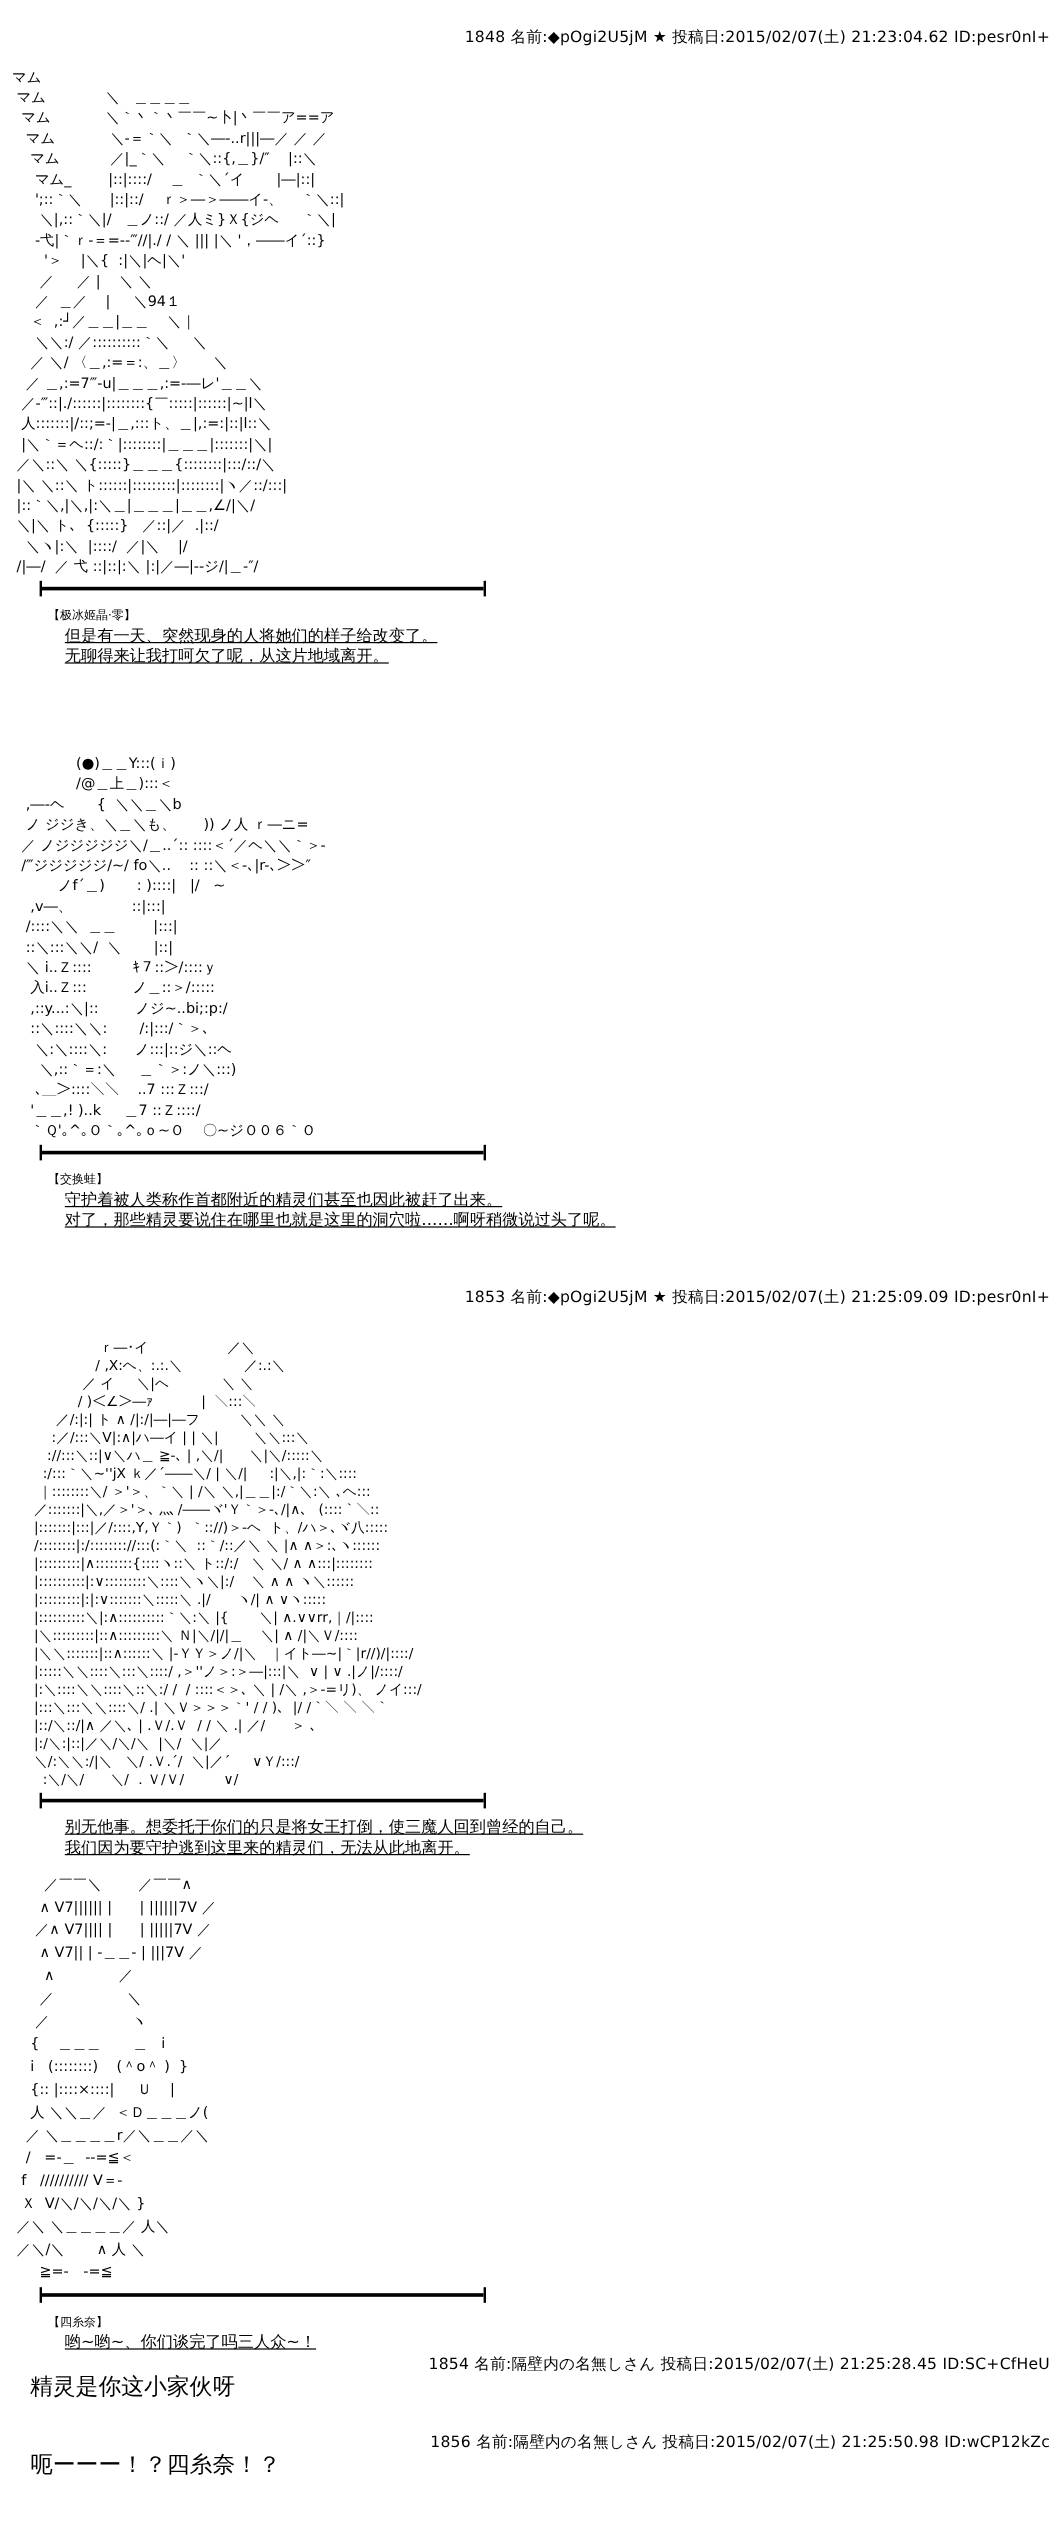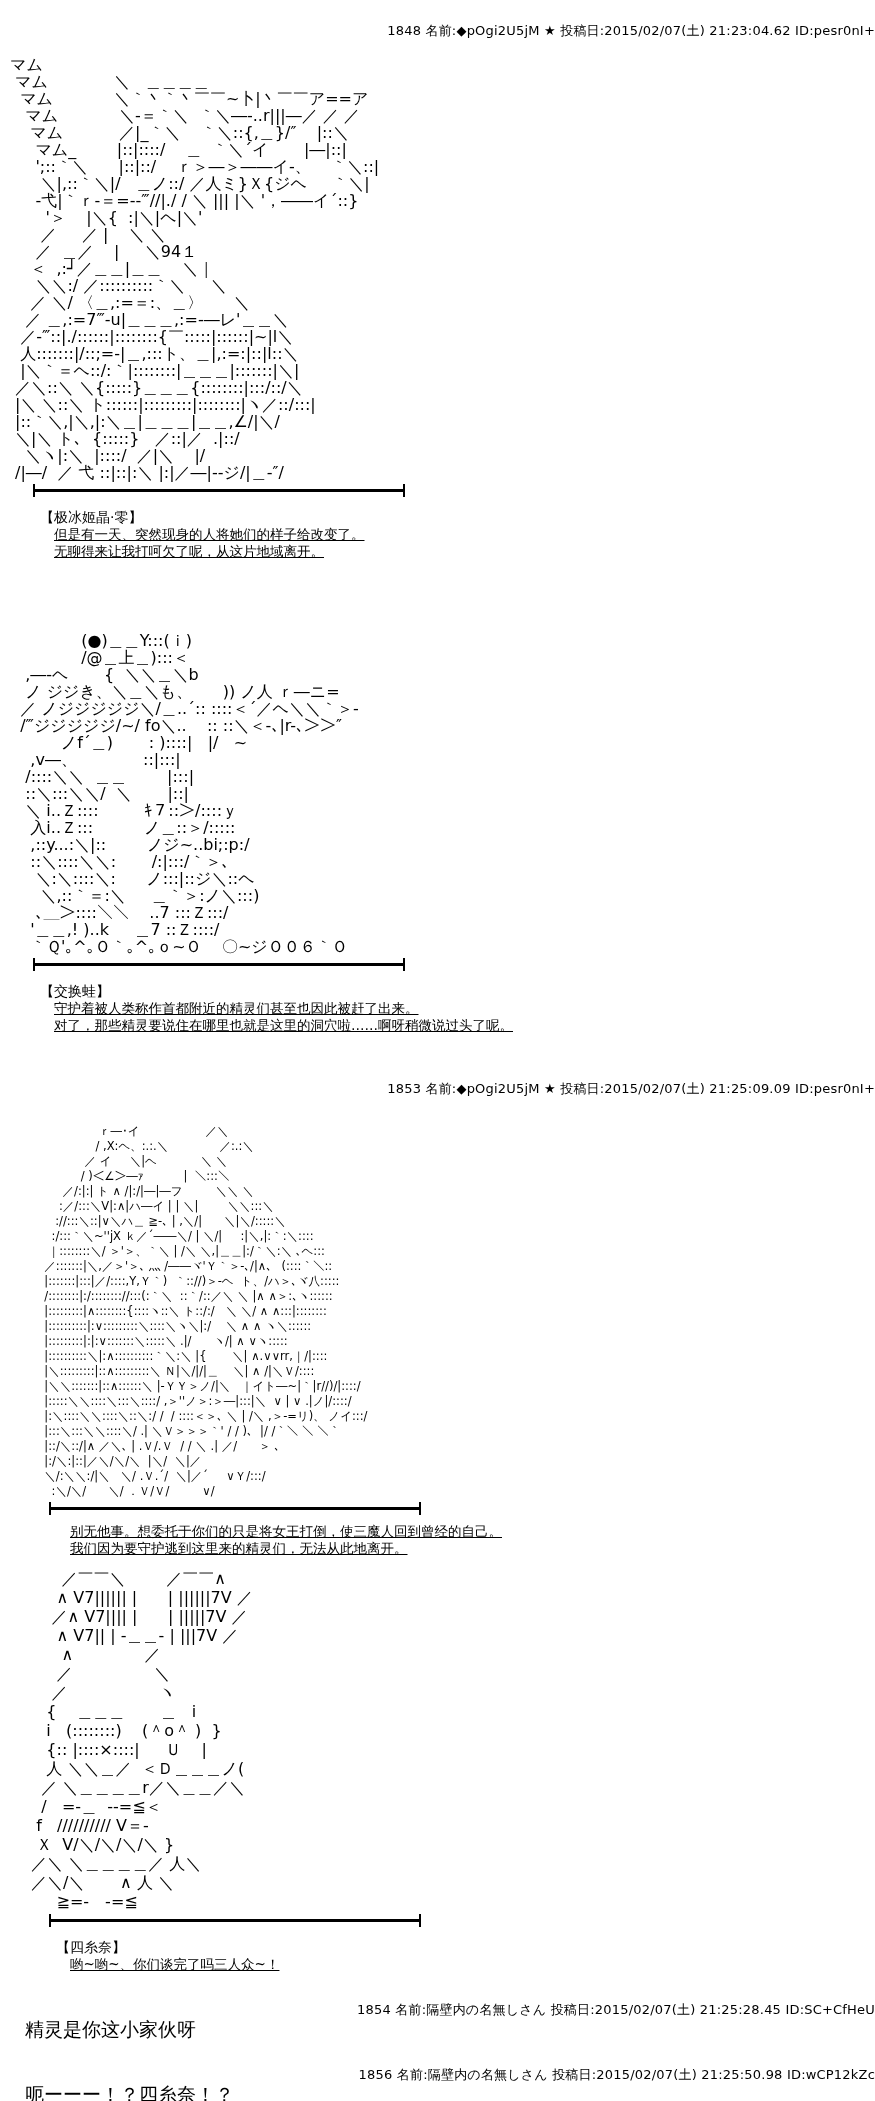--- a/index.html
+++ b/index.html
@@ -9,34 +9,34 @@
     font-size:13px;
     padding-top:22px;
     box-sizing:border-box;
     overflow-x:hidden;
   }
   .post-header{margin:0 0 0 27px;white-space:pre;letter-spacing:.2px;text-align:right;}
   .post-body{margin:2px 0 0 25px;font-size:19px;line-height:17px;}
   pre.aa{
     margin:0;padding:0 0 0 10px;
     font-family:"DejaVu Sans","Liberation Sans",sans-serif;
-    font-size:16px;line-height:15px;white-space:pre;
+    font-size:12px;line-height:15px;white-space:pre;
   }
   pre.aa1{margin-top:16px;line-height:17px;}
   pre.aa2{margin-top:72px;line-height:17px;}
   pre.aa3{margin-top:26px;line-height:15px;font-size:11.5px;}
   pre.aa4{margin-top:12px;line-height:19px;}
   .divider{display:flex;align-items:center;width:372px;margin:3px 0 3px 33px;}
   .divider .tick{width:2px;height:13px;background:#000;flex:0 0 auto;}
   .divider .rule{flex:1 1 auto;height:3px;background:#000;}
   .speech{margin-top:8px;}
-  .speech-title{margin-left:40px;font-size:14px;line-height:17px;margin-top:12px;}
+  .speech-title{margin-left:40px;font-size:10px;line-height:17px;}
   .speech-line{margin-left:54px;font-size:13.5px;line-height:17px;text-decoration:underline;}
-  .post-1853{margin-top:46px;padding-left:16px;}
-  .post-1854{margin-top:28px;}
+  .post-1853{margin-top:46px;}
+  .post-1854{}
   .post-1856{margin-top:28px;}
 </style>
 </head>
 <body>
 
 <div class="post post-1848">
   <div class="post-header">1848 名前:◆pOgi2U5jM ★ 投稿日:2015/02/07(土) 21:23:04.62 ID:pesr0nI+</div>
 
   <pre class="aa aa1">マム
  マム             ＼   ＿＿＿＿

